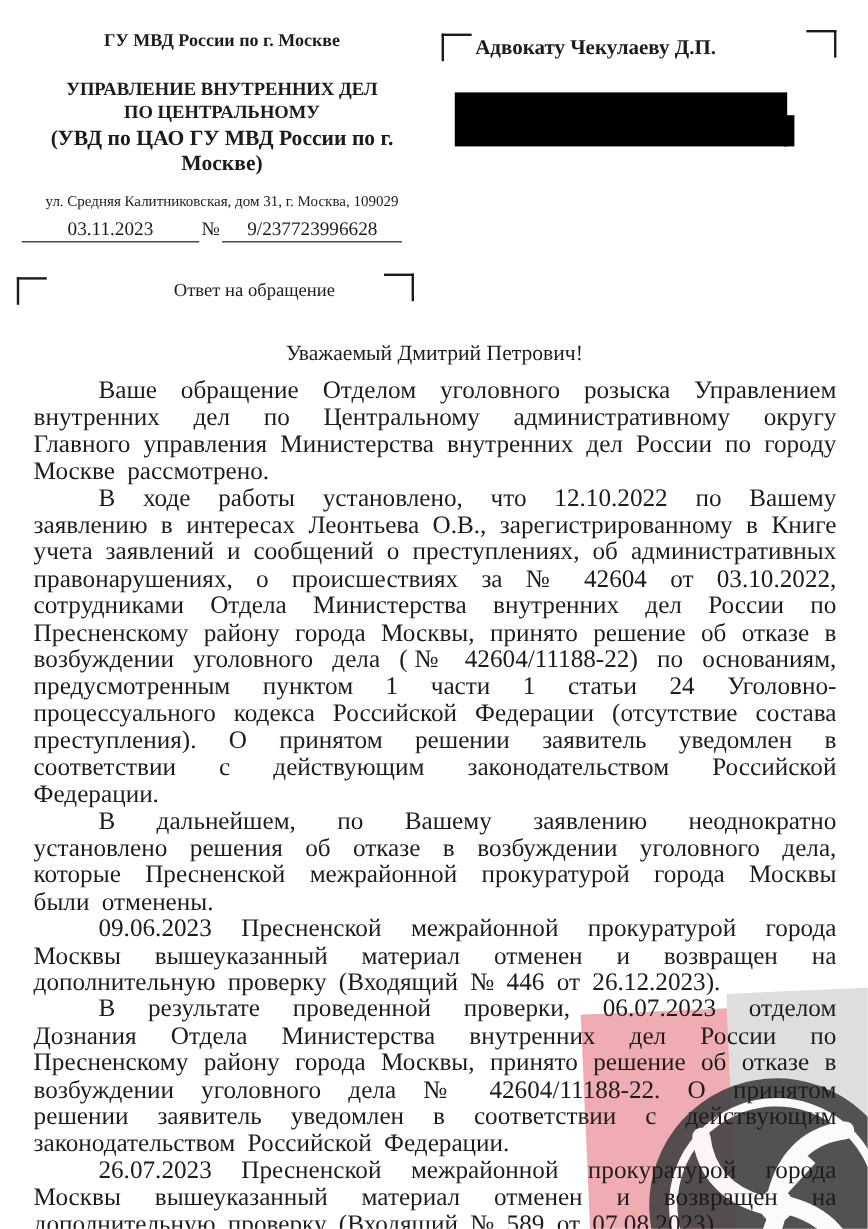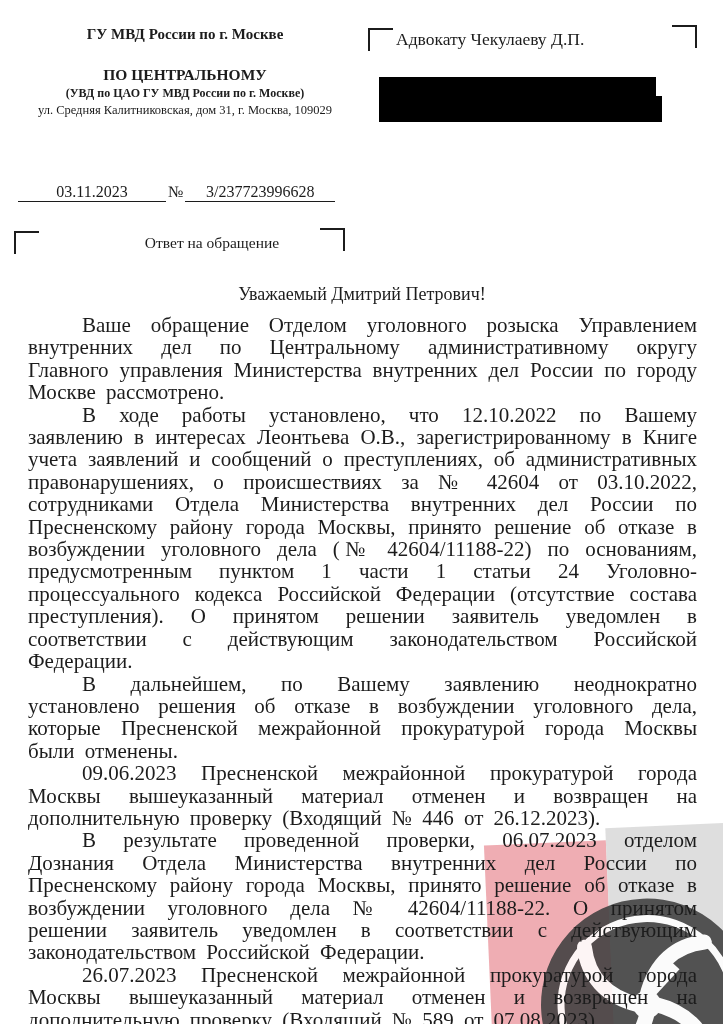--- a/index.html
+++ b/index.html
@@ -12,33 +12,33 @@
   .watermark{position:absolute;left:488px;top:836px;width:250px;height:200px;
     transform:rotate(-2.5deg);z-index:0;}
   .wm-red{position:absolute;left:0;top:4px;width:122px;height:240px;background:#e9929a;opacity:.75;}
   .wm-gray{position:absolute;left:122px;top:-8px;width:140px;height:252px;background:#d8d8d8;opacity:.85;}
   .wm-emblem{position:absolute;left:48px;top:62px;width:216px;height:216px;opacity:.88;}
   
   .content{position:relative;z-index:1;}
   .sender{position:absolute;left:18px;top:26px;width:334px;text-align:center;}
   .sender .top-org{font-weight:bold;font-size:15px;margin-bottom:22px;}
   .sender .org{font-weight:bold;font-size:15.5px;line-height:19px;}
-  .sender .abbrev{font-weight:bold;font-size:12px;margin-top:2px;}
-  .sender .addr{font-size:12.5px;line-height:15px;margin-top:2px;}
+  .sender .abbrev{font-weight:bold;font-size:18px;margin-top:2px;}
+  .sender .addr{font-size:12.5px;line-height:15px;margin-top:14px;}
   .dateline{position:absolute;left:18px;top:183px;width:334px;font-size:16px;}
   .u{display:inline-block;border-bottom:1.4px solid #1c1c1c;text-align:center;}
   .u-date{width:148px;}
   .u-num{width:150px;}
   .num-sign{display:inline-block;margin:0 2px;}
   
   .crn{position:absolute;width:23px;height:21px;}
   .crn.tl{border-top:2px solid #1c1c1c;border-left:2px solid #1c1c1c;}
   .crn.tr{border-top:2px solid #1c1c1c;border-right:2px solid #1c1c1c;}
   
-  .addressee-label{position:absolute;left:396px;top:29px;font-size:17.5px;}
+  .addressee-label{position:absolute;left:396px;top:29px;font-size:17.5px;font-weight:bold;}
   .redact-main{position:absolute;left:379px;top:77px;width:277px;height:45px;background:#000;}
   .redact-step{position:absolute;left:653px;top:96px;width:9px;height:26px;background:#000;}
   
   .subject-label{position:absolute;left:14px;top:234px;width:396px;text-align:center;font-size:15.5px;}
   
   .salutation{position:absolute;left:28px;top:284px;width:668px;text-align:center;font-size:18px;}
   .bodytext{position:absolute;left:28px;top:314px;width:669px;font-size:21px;line-height:22.4px;}
   .bodytext p{margin:0;text-align:justify;text-indent:54px;word-spacing:5px;}
 </style>
 </head>
@@ -58,27 +58,28 @@
     </g>
     <circle cx="108" cy="108" r="14" fill="#ffffff"></circle>
     <path d="M108 108 L 130 62 L 142 74 Z" fill="#ffffff"></path>
   </svg>
 </div>
 
 <div class="content">
 
   <div class="sender">
     <div class="top-org">ГУ МВД России по г. Москве</div>
+    <div class="org">УПРАВЛЕНИЕ ВНУТРЕННИХ ДЕЛ</div>
     <div class="org">ПО ЦЕНТРАЛЬНОМУ</div>
     <div class="abbrev">(УВД по ЦАО ГУ МВД России по г. Москве)</div>
     <div class="addr">ул. Средняя Калитниковская, дом 31, г. Москва, 109029</div>
   </div>
 
   <div class="dateline">
-    <span class="u u-date">03.11.2023</span><span class="num-sign">№</span><span class="u u-num">3/237723996628</span>
+    <span class="u u-date">03.11.2023</span><span class="num-sign">№</span><span class="u u-num">9/237723996628</span>
   </div>
 
   <div class="crn tl" style="left:368px;top:28px;"></div>
   <div class="crn tr" style="left:672px;top:25px;"></div>
   <div class="addressee-label">Адвокату Чекулаеву Д.П.</div>
   <div class="redact-main"></div>
   <div class="redact-step"></div>
 
   <div class="crn tl" style="left:14px;top:231px;"></div>
   <div class="crn tr" style="left:320px;top:228px;"></div>

